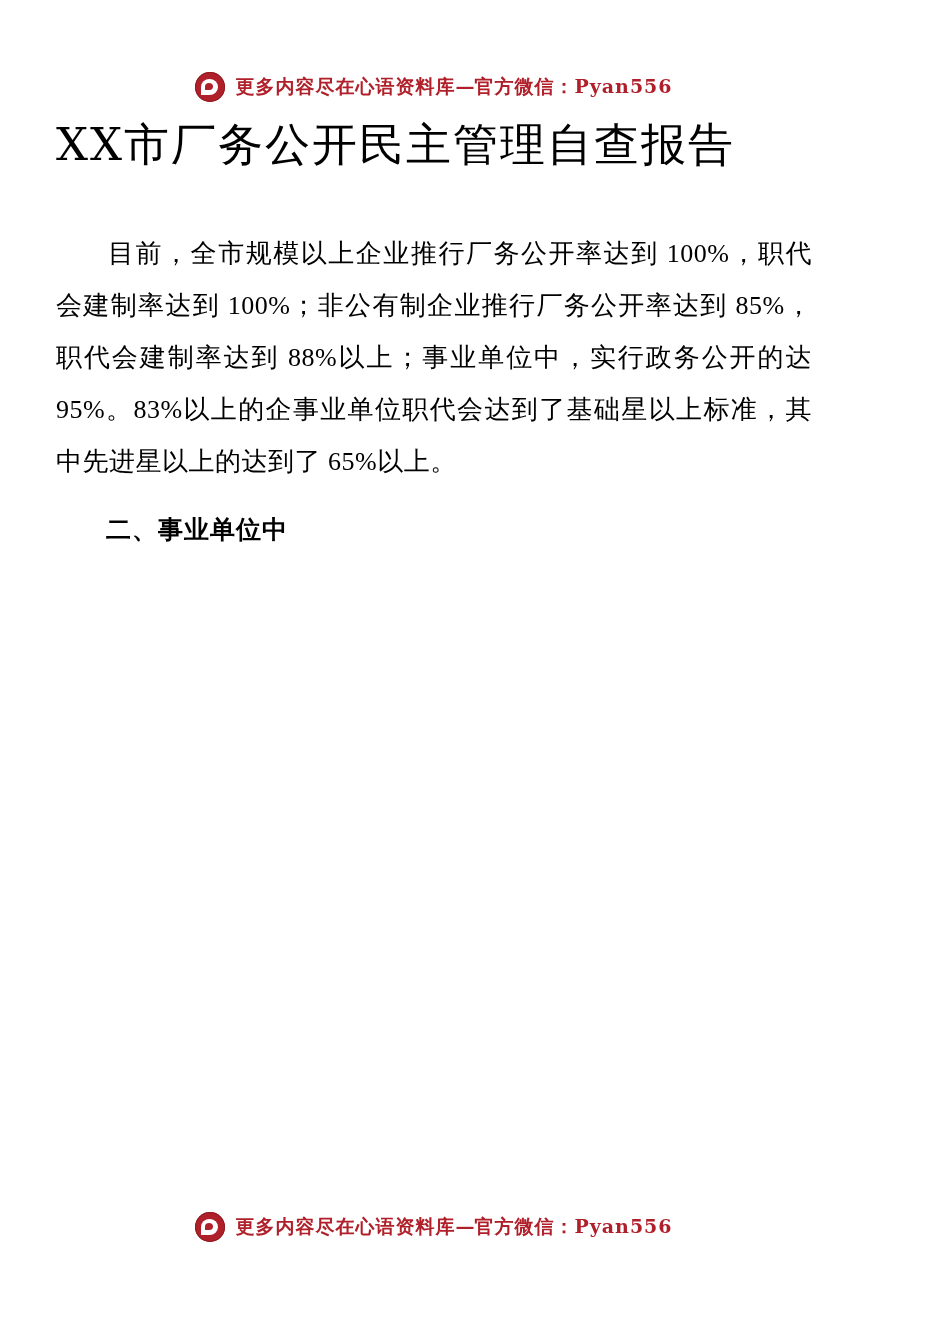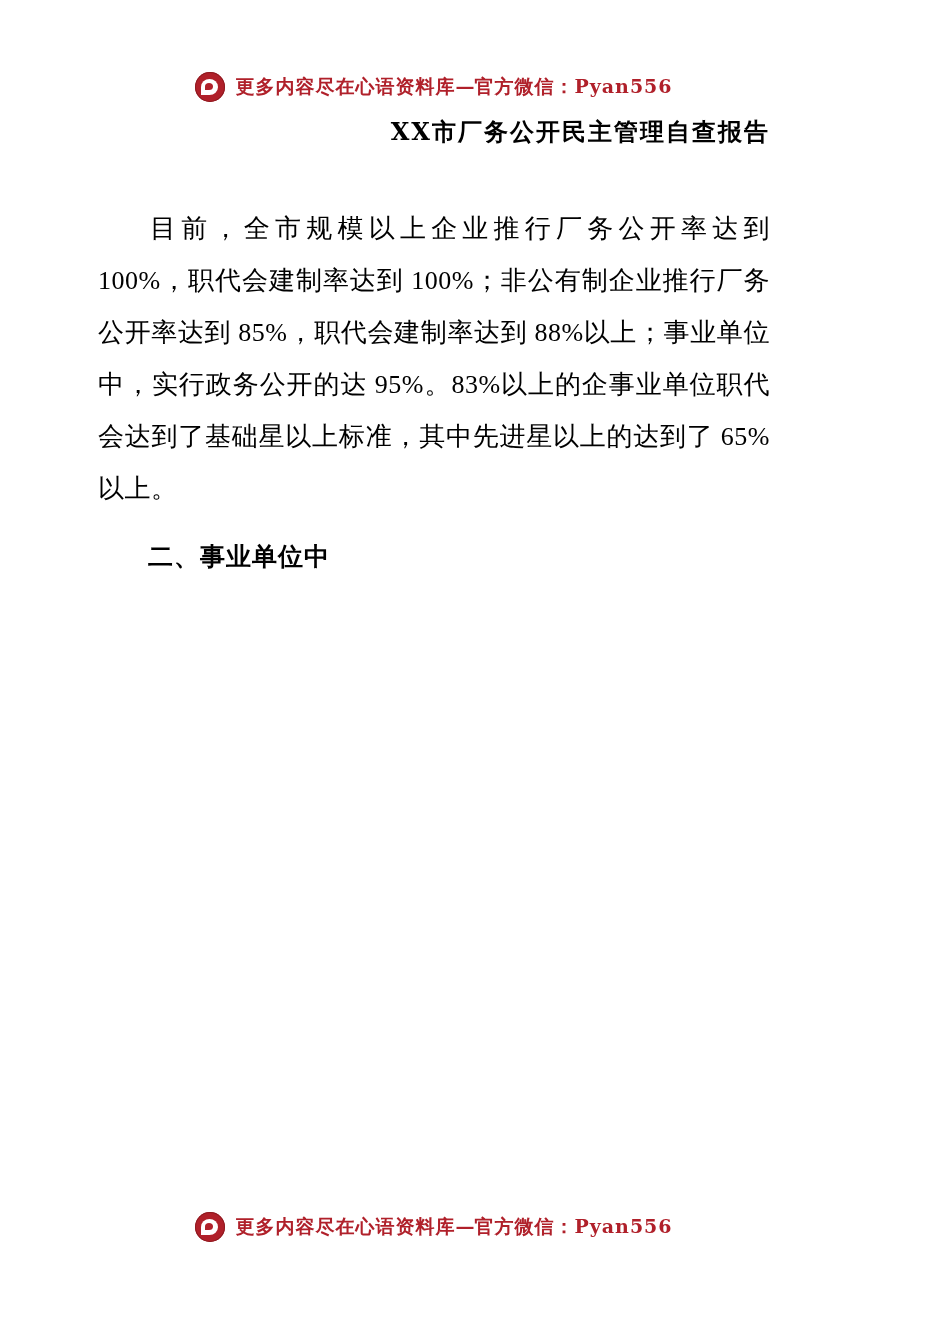--- a/index.html
+++ b/index.html
@@ -12,21 +12,21 @@
     background: #ffffff;
     font-family: "Liberation Serif", serif;
     color: #000000;
     overflow: hidden;
   }
   .page {
     position: relative;
     width: 868px;
     height: 1344px;
     box-sizing: border-box;
-    padding: 0 98px;
+    padding: 0 56px;
   }
 
   
   .watermark {
     display: flex;
     align-items: center;
     justify-content: center;
     gap: 10px;
     width: 100%;
   }
@@ -78,24 +78,24 @@
     white-space: nowrap;
   }
   .wm-text .sep {
     letter-spacing: 0;
   }
 
   
   .doc-title {
     margin: 0;
     padding-top: 118px;
-    text-align: right;
+    text-align: left;
     font-family: "DejaVu Serif", serif;
-    font-size: 24px;
-    font-weight: bold;
+    font-size: 45px;
+    font-weight: normal;
     letter-spacing: 2px;
     color: #000000;
     line-height: 1.2;
   }
   .doc-body {
     margin-top: 46px;
   }
   p.para {
     margin: 0;
     font-size: 26px;

